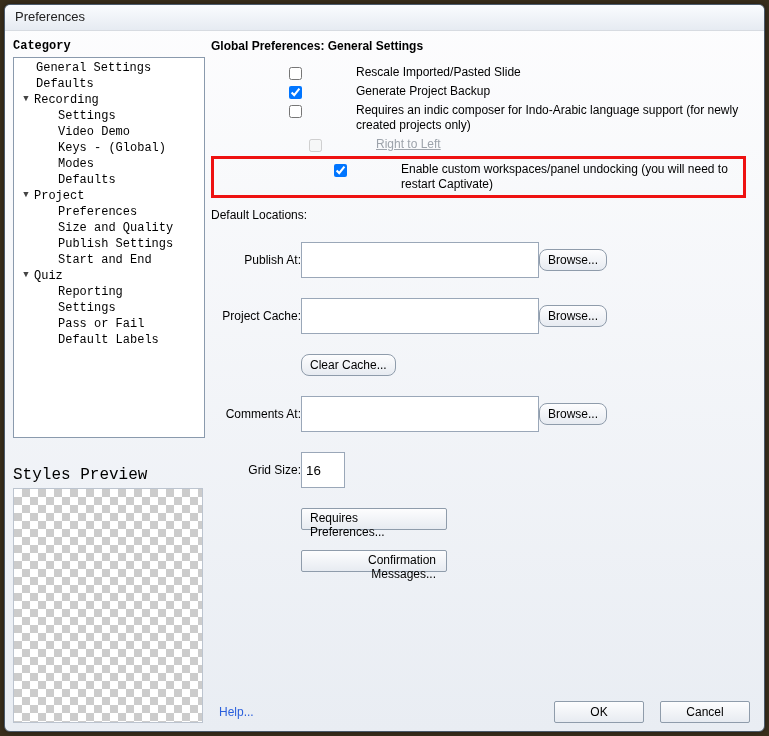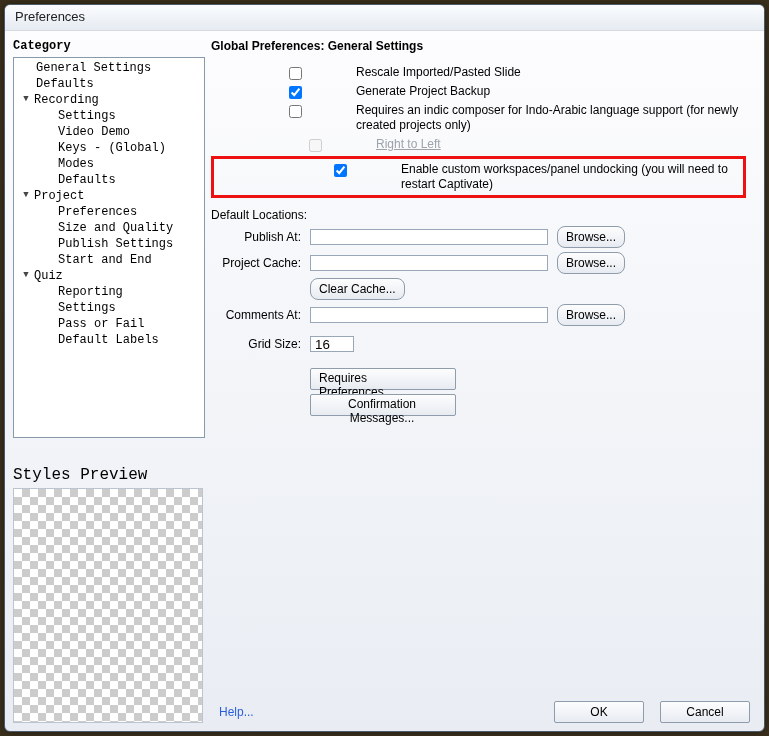--- a/index.html
+++ b/index.html
@@ -78,25 +78,25 @@
 .chk-row input { margin-right: 6px; margin-top: 2px; }
 .chk-row span { line-height: 15px; }
 .chk-row.indent { padding-left: 98px; }
 .chk-row.disabled span { color: #9da3ab; text-decoration: underline; }
 .chk-row.highlight {
   border: 3px solid #e11;
   padding: 3px 8px 3px 120px;
   margin-left: 0px;
   margin-right: 10px;
 }
-.field-row { display: flex; align-items: center; margin: 4px 0; gap: 9px; }
+.field-row { display: flex; align-items: center; margin: 20px 0; gap: 0; }
 .field-row .lab { width: 90px; text-align: right; }
 .field-row input.txt {
   border: 1px solid #9aa7b8;
-  height: 16px; padding: 1px 4px;
+  height: 36px; padding: 1px 4px;
   background: #fff;
 }
 .btn {
   border: 1px solid #8f9cab;
   background: linear-gradient(#fdfdfe,#e7ebf1);
   padding: 2px 10px;
   font: inherit;
   cursor: pointer;
   border-radius: 2px;
   height: 22px;
@@ -235,21 +235,21 @@
           <div class="lab">Grid Size:</div>
           <input class="txt" style="width: 44px;" value="16">
         </div>
 
         <div class="field-row" style="margin-top:16px">
           <div class="lab"></div>
           <button class="btn" style="width:146px;text-align:left;padding-left:8px">Requires Preferences...</button>
         </div>
         <div class="field-row">
           <div class="lab"></div>
-          <button class="btn" style="width:146px;text-align:center;padding-left:8px">Confirmation Messages...</button>
+          <button class="btn" style="width:146px;text-align:right;padding-left:8px">Confirmation Messages...</button>
         </div>
 
       </div>
       <div class="bottom-bar">
         <span class="help-link">Help...</span>
         <button class="btn wide">OK</button>
         <button class="btn wide">Cancel</button>
       </div>
     </div>
   </div>

